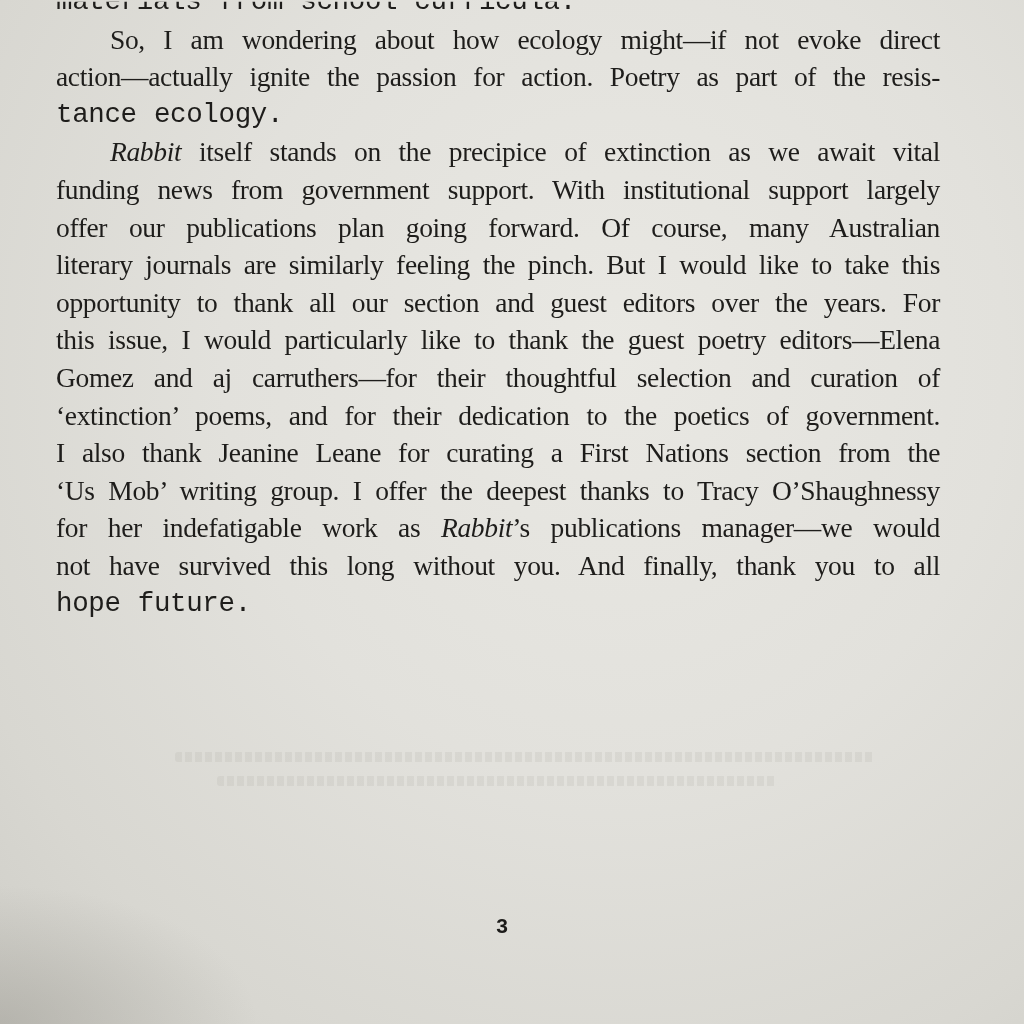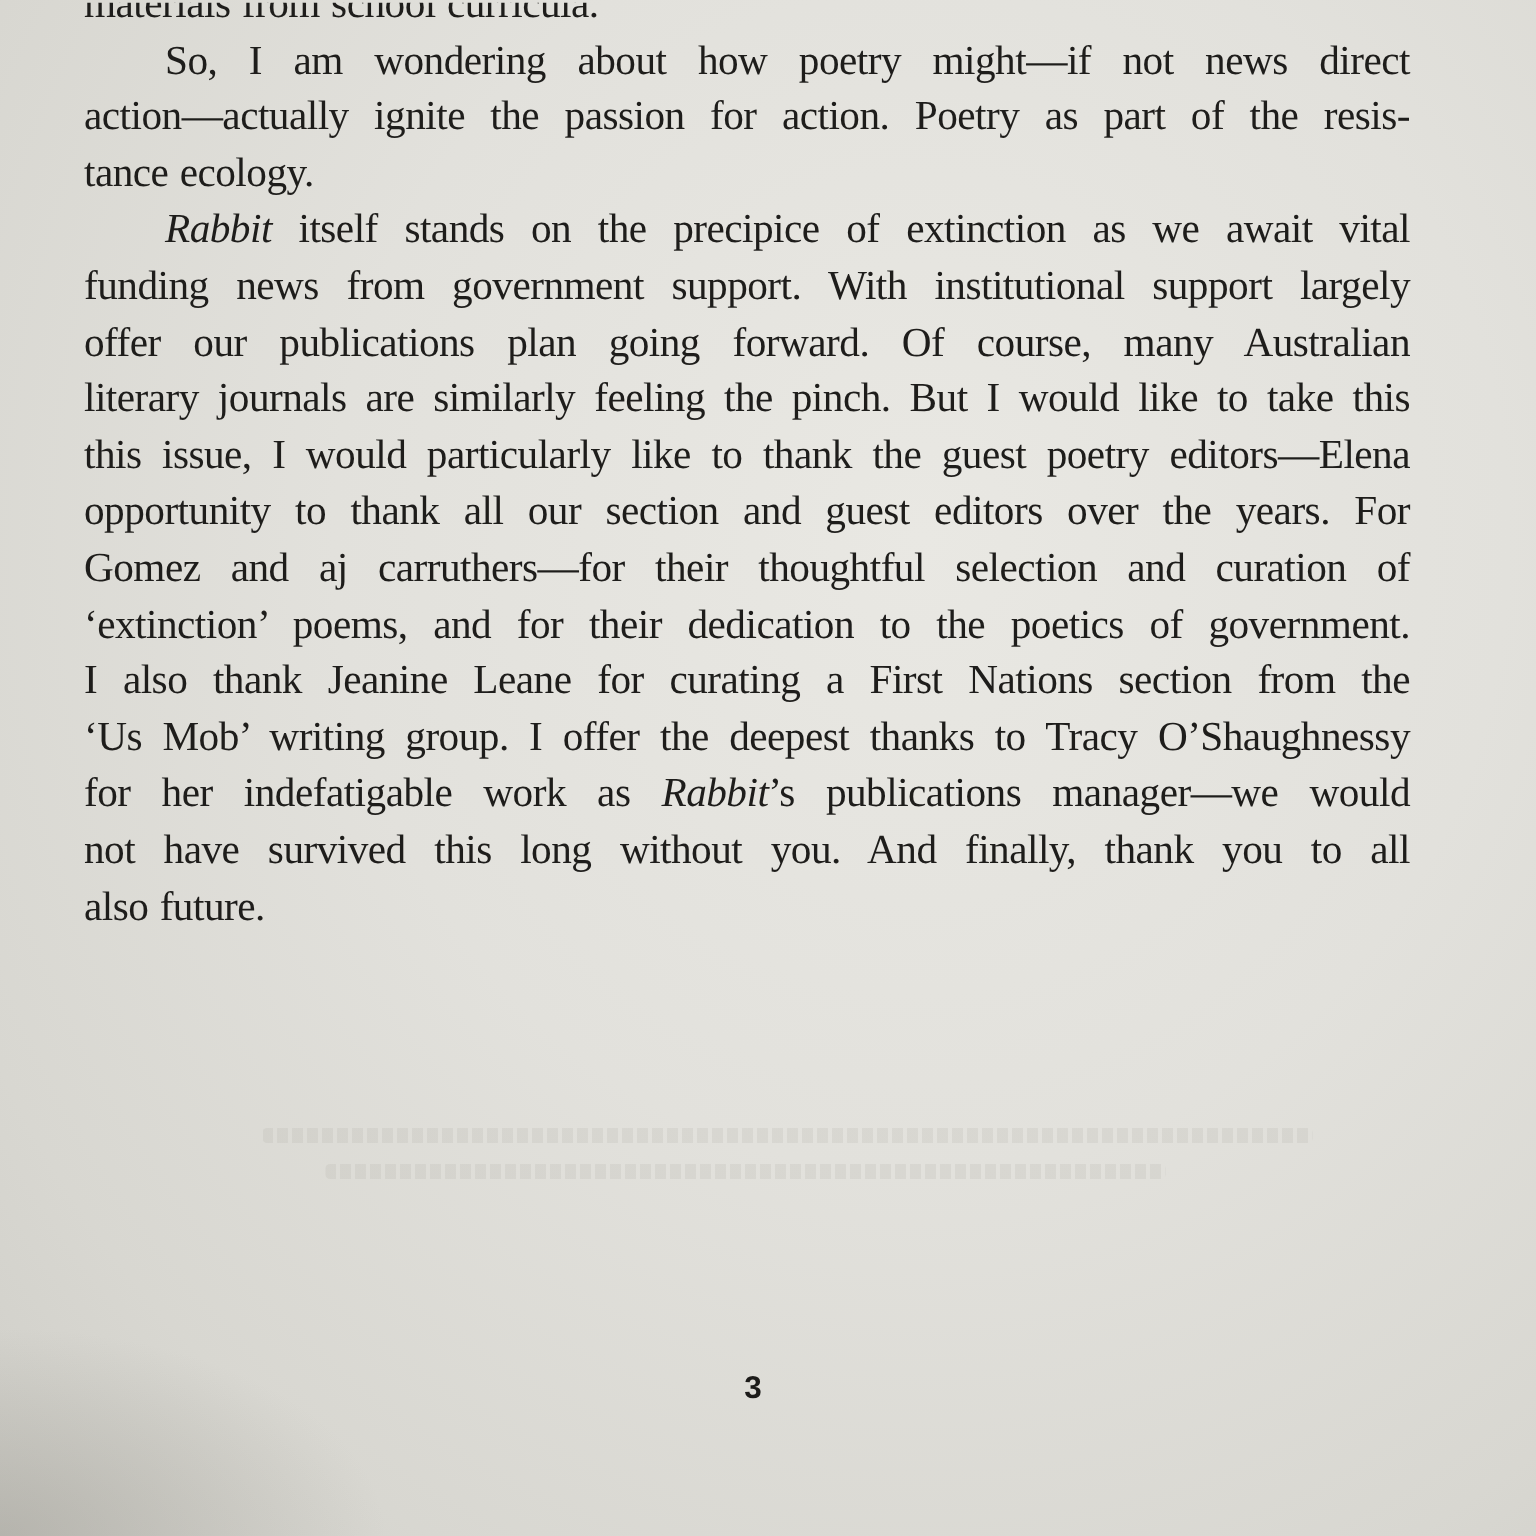--- a/index.html
+++ b/index.html
@@ -34,20 +34,21 @@
       line-height: 37.6px;
       font-size: 27.5px;
       white-space: nowrap;
       text-align: justify;
       text-align-last: justify;
       letter-spacing: -0.35px;
       word-spacing: 1px;
     }
     .line.last {
       text-align-last: left;
+      font-family: Liberation Mono, monospace;
     }
     .line.indent {
       padding-left: 54px;
     }
     .line.cropped {
       clip-path: inset(50% 0 0 0);
     }
     em {
     }
     .show-through {
@@ -81,39 +82,39 @@
   </style>
 </head>
 <body>
 
 <div class="shadow-bottom-left"></div>
 
 <div class="page">
   <span class="line cropped last">materials from school curricula.</span>
 
   <div>
-    <span class="line indent">So, I am wondering about how poetry might—if not news direct</span>
+    <span class="line indent">So, I am wondering about how ecology might—if not evoke direct</span>
     <span class="line">action—actually ignite the passion for action. Poetry as part of the resis-</span>
     <span class="line last">tance ecology.</span>
   </div>
 
   <div>
     <span class="line indent"><em>Rabbit</em><span> itself stands on the precipice of extinction as we await vital</span></span>
     <span class="line">funding news from government support. With institutional support largely</span>
     <span class="line">offer our publications plan going forward. Of course, many Australian</span>
     <span class="line">literary journals are similarly feeling the pinch. But I would like to take this</span>
+    <span class="line">opportunity to thank all our section and guest editors over the years. For</span>
     <span class="line">this issue, I would particularly like to thank the guest poetry editors—Elena</span>
-    <span class="line">opportunity to thank all our section and guest editors over the years. For</span>
     <span class="line">Gomez and aj carruthers—for their thoughtful selection and curation of</span>
     <span class="line">‘extinction’ poems, and for their dedication to the poetics of government.</span>
     <span class="line">I also thank Jeanine Leane for curating a First Nations section from the</span>
     <span class="line">‘Us Mob’ writing group. I offer the deepest thanks to Tracy O’Shaughnessy</span>
     <span class="line"><span>for her indefatigable work as </span><em>Rabbit</em><span>’s publications manager—we would</span></span>
     <span class="line">not have survived this long without you. And finally, thank you to all</span>
-    <span class="line last">also future.</span>
+    <span class="line last">hope future.</span>
   </div>
 </div>
 
 <div class="show-through">
   <div class="ghost"></div>
   <div class="ghost short"></div>
 </div>
 
 <div class="page-number">3</div>
 

